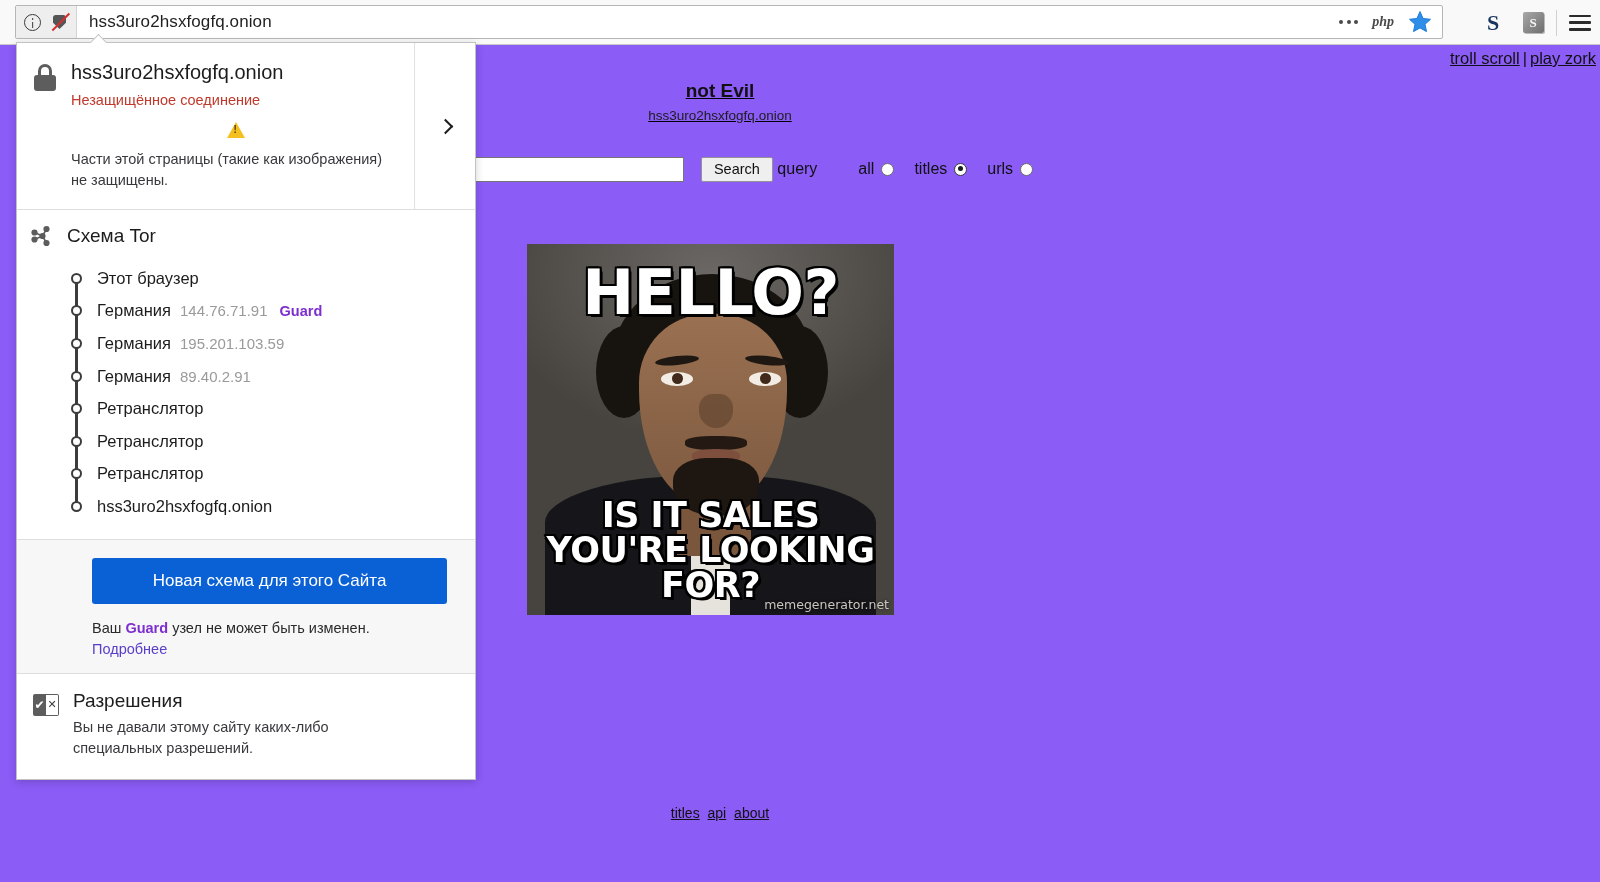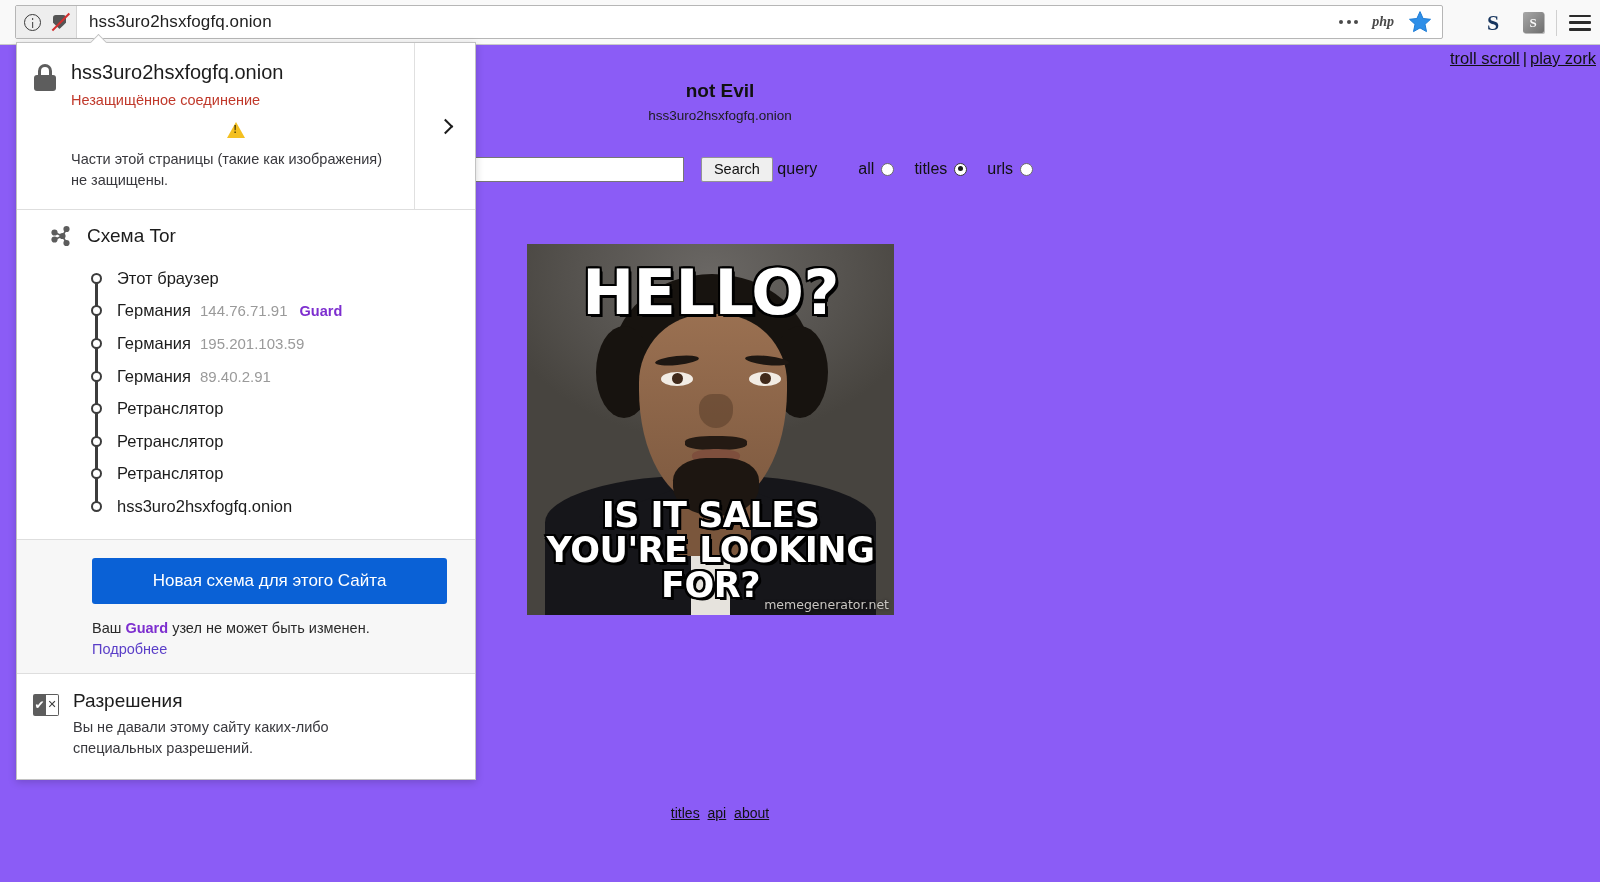--- a/index.html
+++ b/index.html
@@ -281,21 +281,21 @@
     cursor: pointer;
   }
   .chevron-right {
     width: 9px; height: 9px;
     border-right: 2.6px solid #1c1c1c;
     border-top: 2.6px solid #1c1c1c;
     transform: rotate(45deg);
   }
 
   
-  #tor-section { padding: 14px 16px 16px 32px; }
+  #tor-section { padding: 14px 16px 16px 12px; }
   .section-title-row {
     display: flex;
     align-items: center;
     gap: 14px;
     margin-bottom: 10px;
   }
   .share-icon { width: 24px; height: 24px; display:block; }
   .section-title {
     font-size: 19px;
     color: #1c1c1c;
@@ -445,20 +445,21 @@
     text-decoration: underline;
     cursor: pointer;
   }
   #top-links .sep { text-decoration: none; padding: 0 3px; }
 
   #site-header {
     position: absolute;
     left: 0; top: 35px;
     width: 1440px;
     text-align: center;
+    text-decoration: underline;
   }
   #site-title {
     font-size: 19px;
     font-weight: bold;
     color: #111111;
     margin-bottom: 6px;
   }
   #site-onion {
     font-size: 13.5px;
     color: #1c1c1c;

